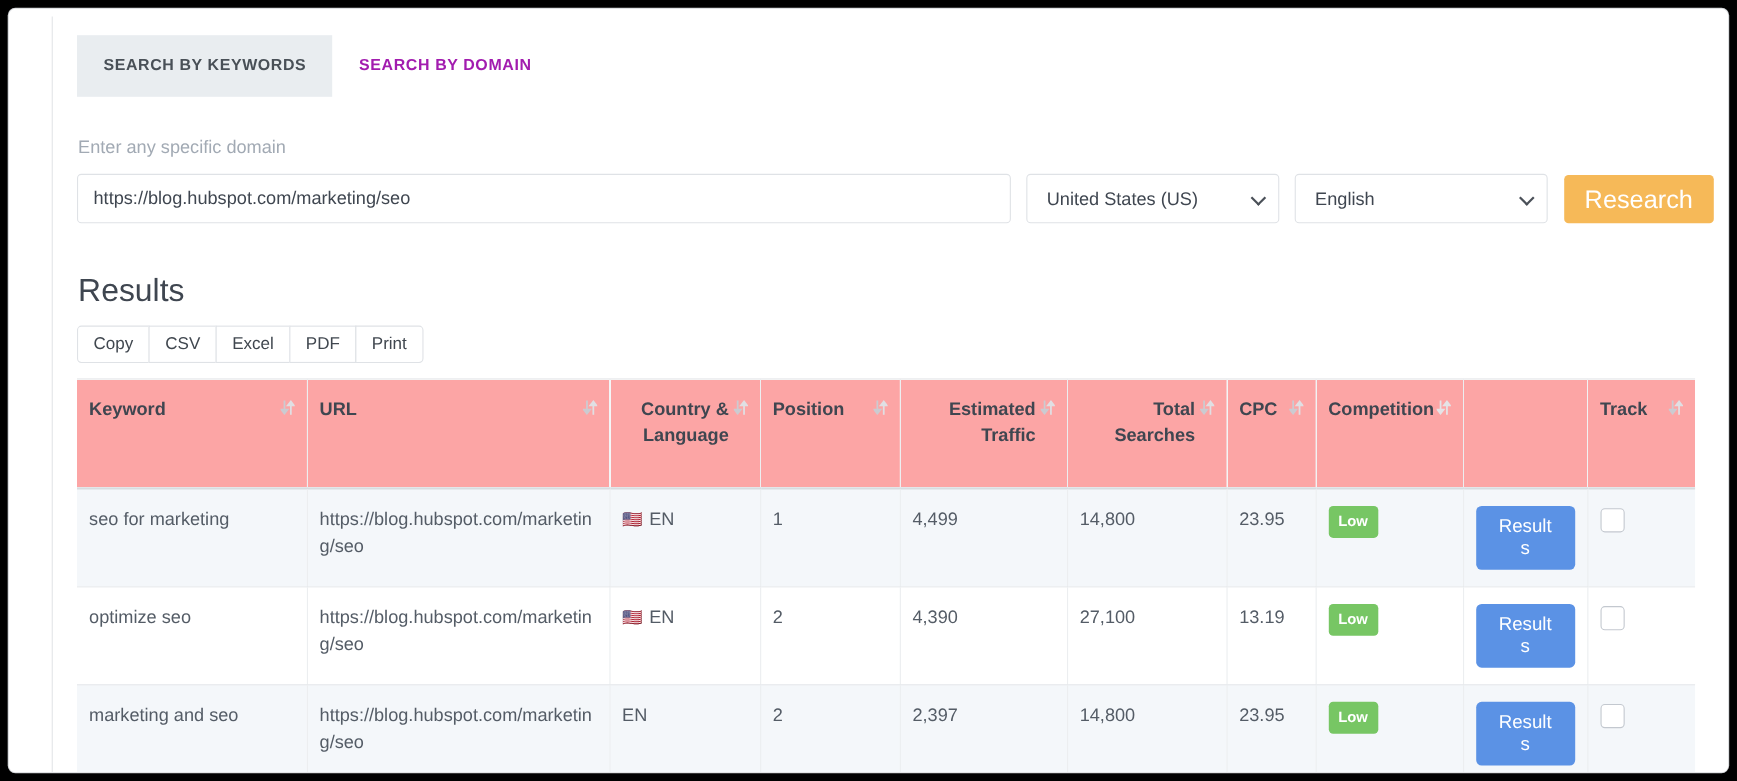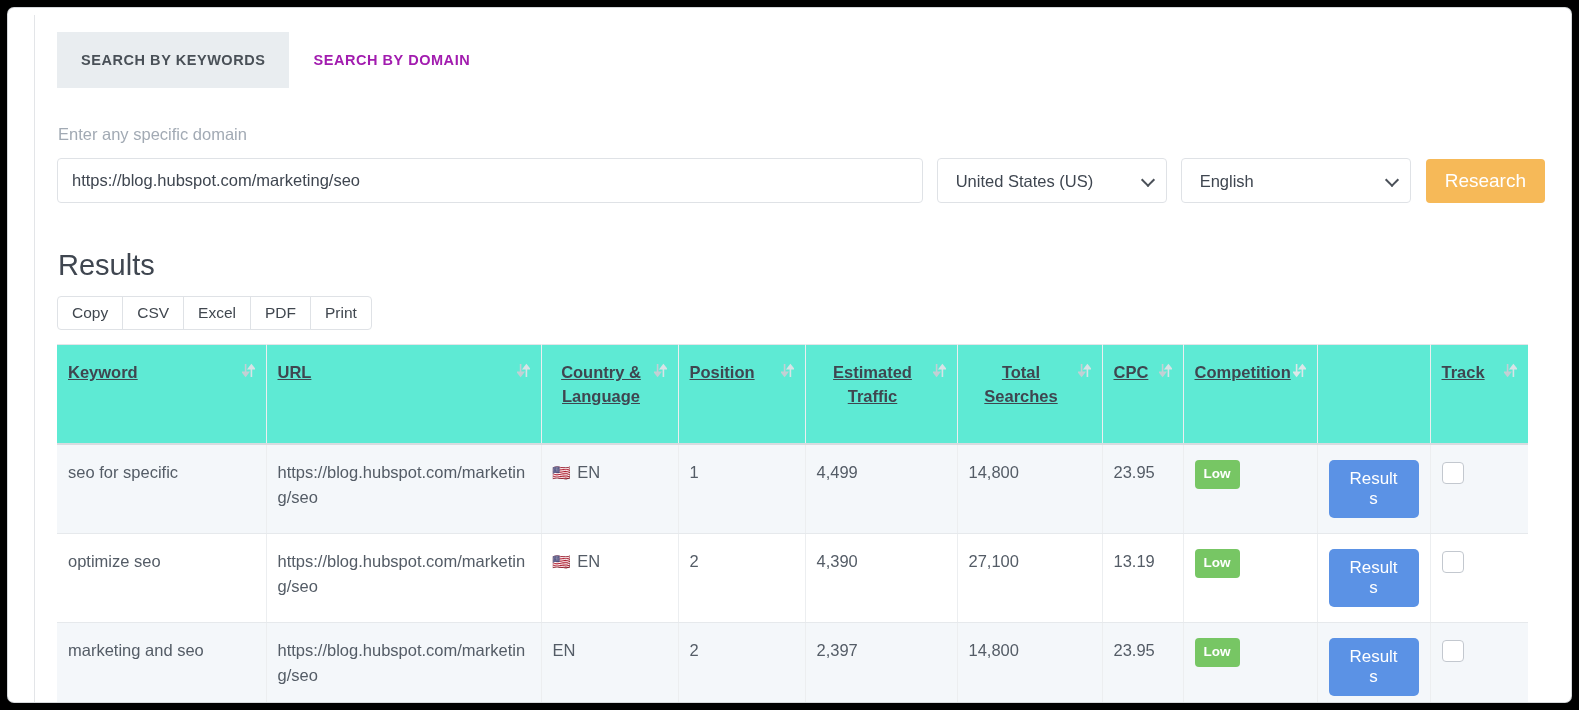--- a/index.html
+++ b/index.html
@@ -14,21 +14,21 @@
     position: absolute;
     left: 8px; top: 8px;
     width: 1563px; height: 694px;
     background: #ffffff;
     border-radius: 6px;
     overflow: hidden;
     box-shadow: 0 0 0 1px #d5d7da;
   }
   #inner {
     position: absolute;
-    left: 26px; top: 7px;
+    left: 39px; top: 7px;
     width: 1533px; height: 687px;
     background: #ffffff;
     border-left: 1px solid #e3e5e8;
     overflow: hidden;
   }
   .page { padding: 0 22px 0 22px; }
 
   
   .tabs { display: flex; align-items: flex-start; padding-top: 17px; }
   .tab {
@@ -71,21 +71,21 @@
   .sel-arrow::before {
     content: ""; position: absolute; left: 0; top: 0;
     width: 8px; height: 8px;
     border-right: 2px solid #4a5058; border-bottom: 2px solid #4a5058;
     transform: rotate(45deg);
   }
   .research-btn {
     margin-left: 15px; margin-top: 1px;
     height: 44px; padding: 0 19px;
     background: #f6b958; border: none; border-radius: 4px;
-    color: #ffffff; font-size: 19px;
+    color: #ffffff; font-size: 23px;
     font-family: "Liberation Sans", sans-serif;
     cursor: pointer;
   }
 
   
   .results-title {
     font-size: 29px; color: #3f4650; font-weight: normal;
     margin: 46px 0 14px 1px;
   }
   .toolbar-row { display: flex; align-items: flex-start; justify-content: space-between; }
@@ -108,30 +108,29 @@
     font-family: "Liberation Sans", sans-serif;
     padding: 0 8px; outline: none;
   }
 
   
   table.dt {
     width: 1471px; border-collapse: collapse;
     margin-top: 14px; table-layout: fixed;
   }
   table.dt th {
-    text-align: center; vertical-align: top;
+    text-align: right; vertical-align: top;
     font-size: 16.5px; font-weight: bold; color: #3f4650;
     padding: 16px 11px 34px 11px;
     border-top: 1px solid #e3e5e8;
     border-bottom: 2px solid #d8dce0;
     border-right: 1px solid #eceef0;
-    background: #5eead4;
+    background: #fca5a5;
     position: relative;
     cursor: pointer;
-    text-decoration: underline;
   }
   table.dt th:last-child { border-right: none; }
   .th-in { display: flex; align-items: flex-start; justify-content: space-between; gap: 4px; }
   .th-txt { line-height: 1.45; }
   .sort-ico { flex: 0 0 auto; margin-top: 2px; opacity: .95; }
   table.dt td {
     font-size: 16.5px; color: #545c66;
     padding: 15px 11px; vertical-align: top;
     border-bottom: 1px solid #e6e9ec;
     border-right: 1px solid #eceef0;
@@ -339,21 +338,21 @@
                       <path d="M3.6 1 L3.6 11 M3.6 13 L0.8 9.4 L6.4 9.4 Z" fill="#c9ced4" stroke="#c9ced4" stroke-width="1.6"></path>
                       <path d="M9.4 14 L9.4 4 M9.4 2 L6.6 5.6 L12.2 5.6 Z" fill="#dfe3e7" stroke="#dfe3e7" stroke-width="1.6"></path>
                     </svg>
           </span>
                 </div>
               </th>
       </tr>
     </thead>
     <tbody>
       <tr class="odd">
-        <td class="c-kw">seo for specific</td>
+        <td class="c-kw">seo for marketing</td>
         <td class="c-url">https://blog.hubspot.com/marketing/seo</td>
         <td class="c-cl"><span class="flagwrap">
           <span class="flag">🇺🇸</span>
           <span>EN</span>
                 </span></td>
         <td class="c-pos">1</td>
         <td class="c-et">4,499</td>
         <td class="c-ts">14,800</td>
         <td class="c-cpc">23.95</td>
         <td class="c-comp">

